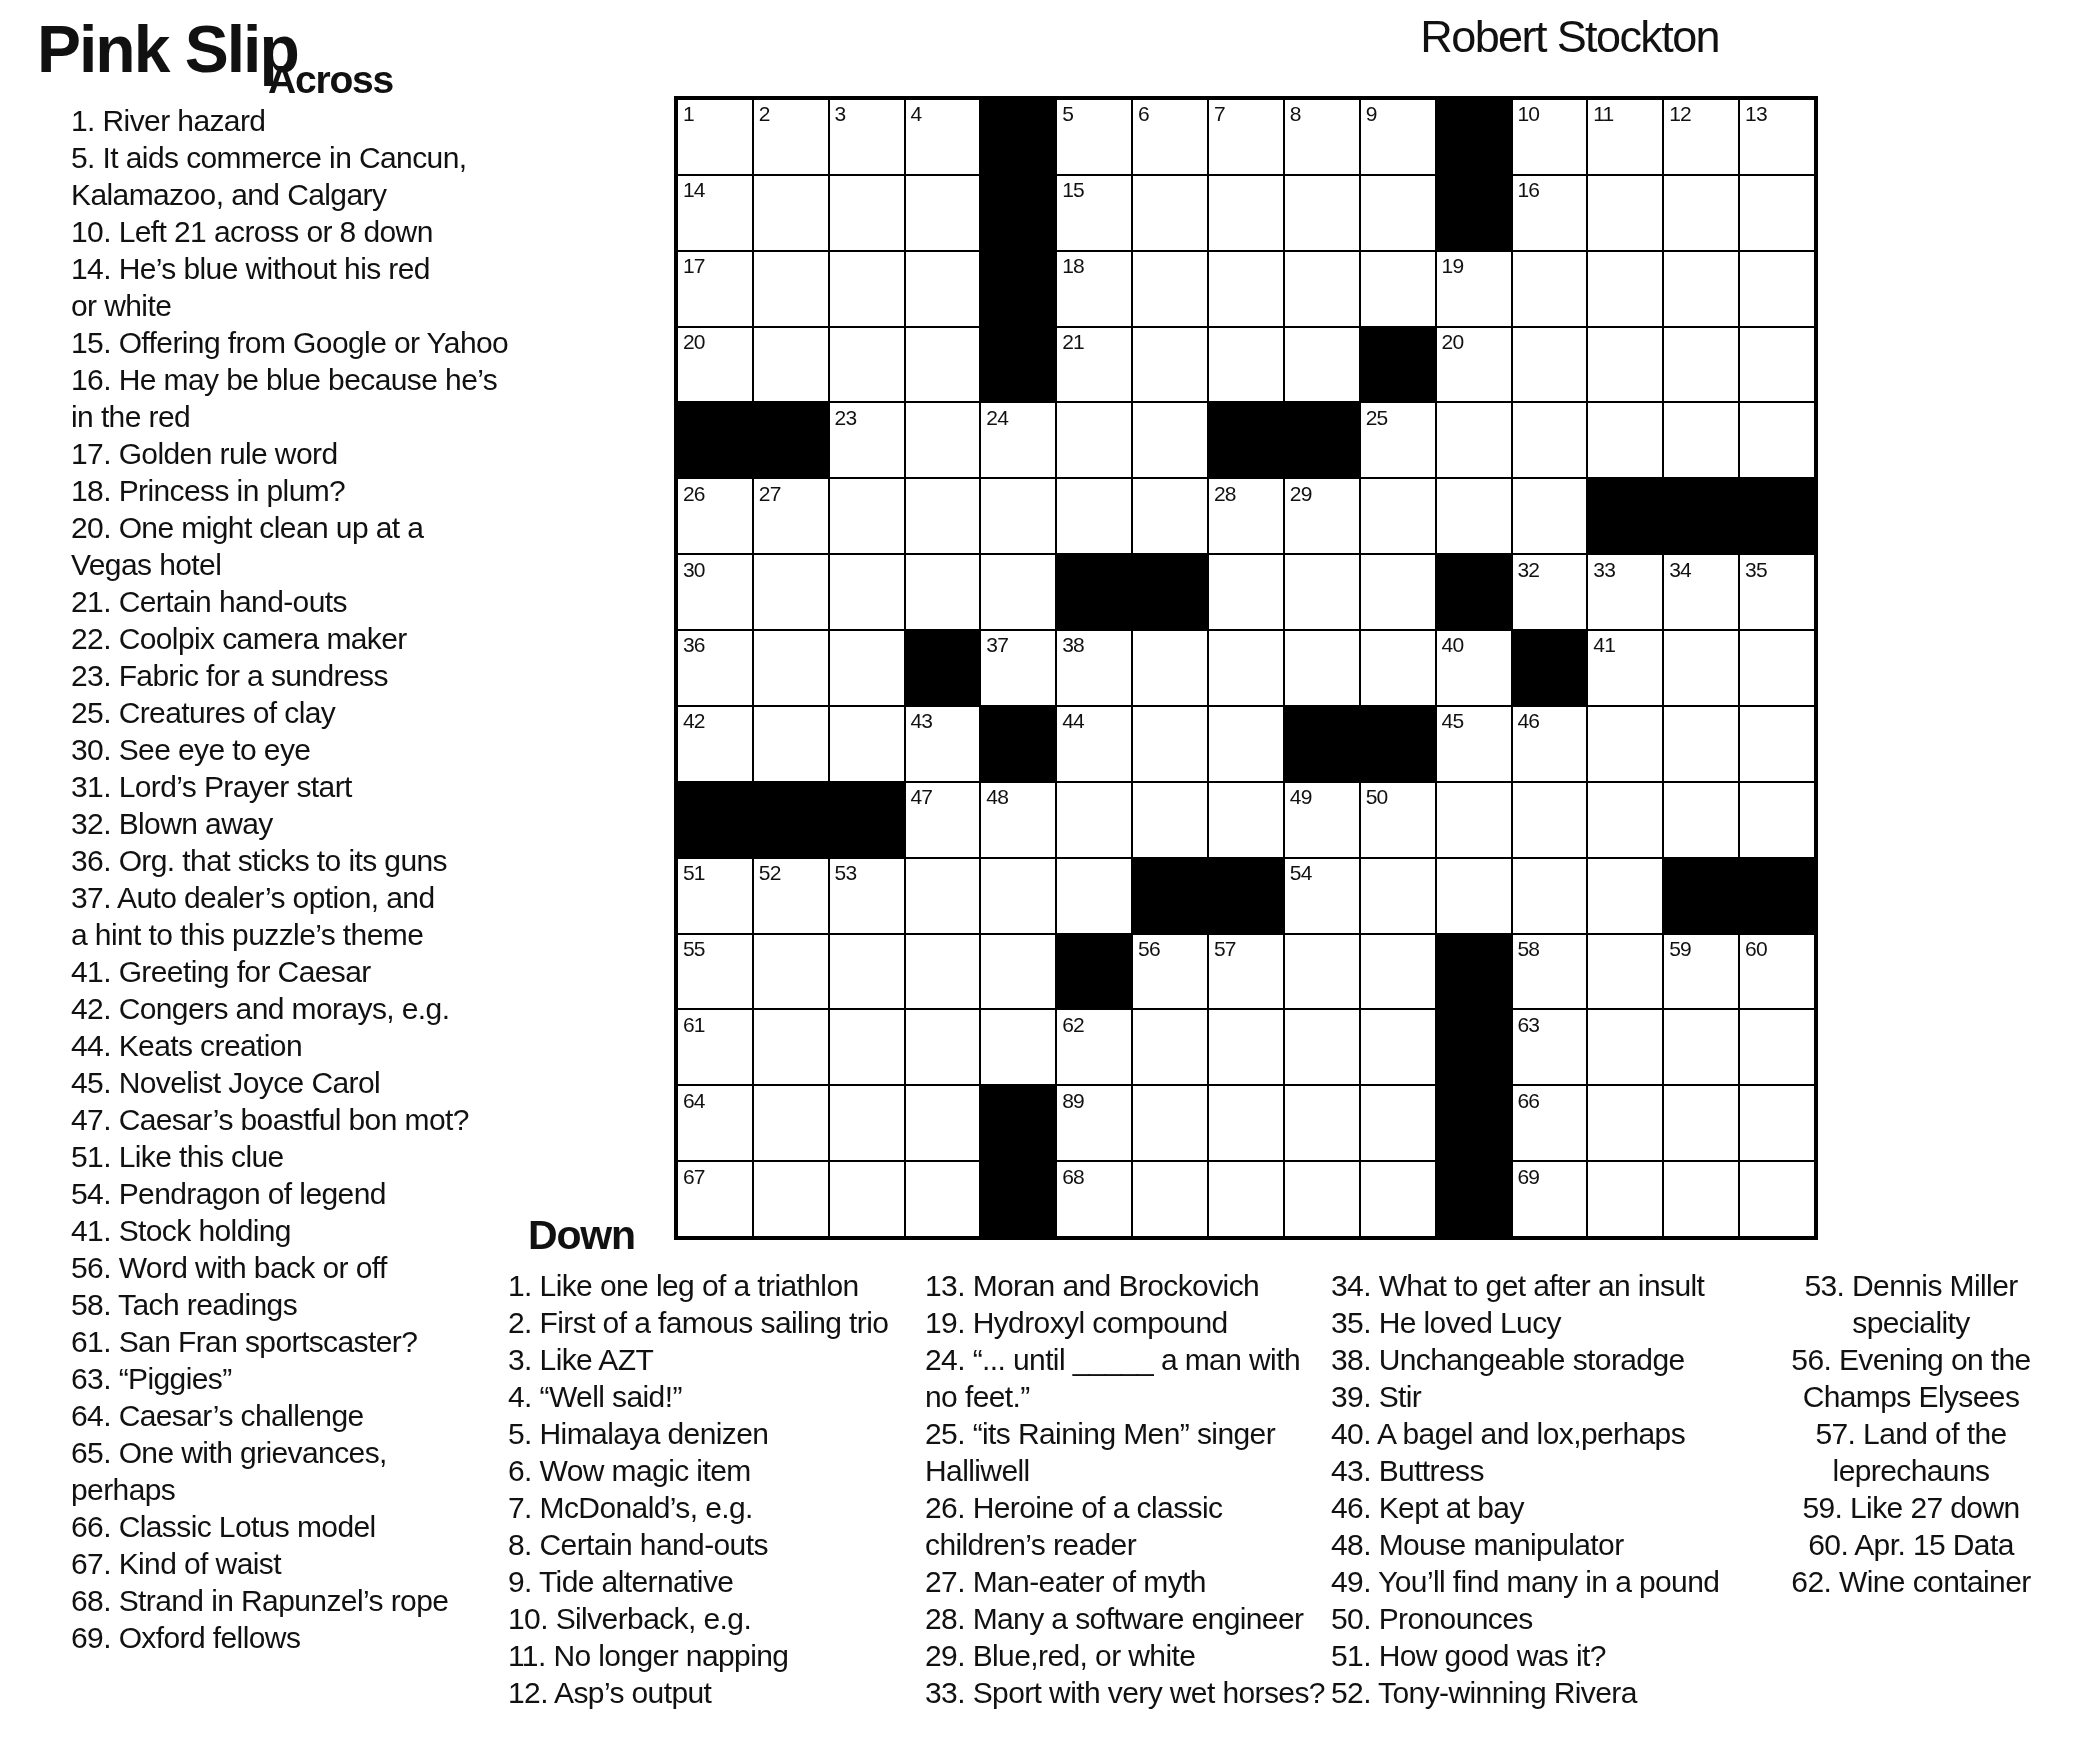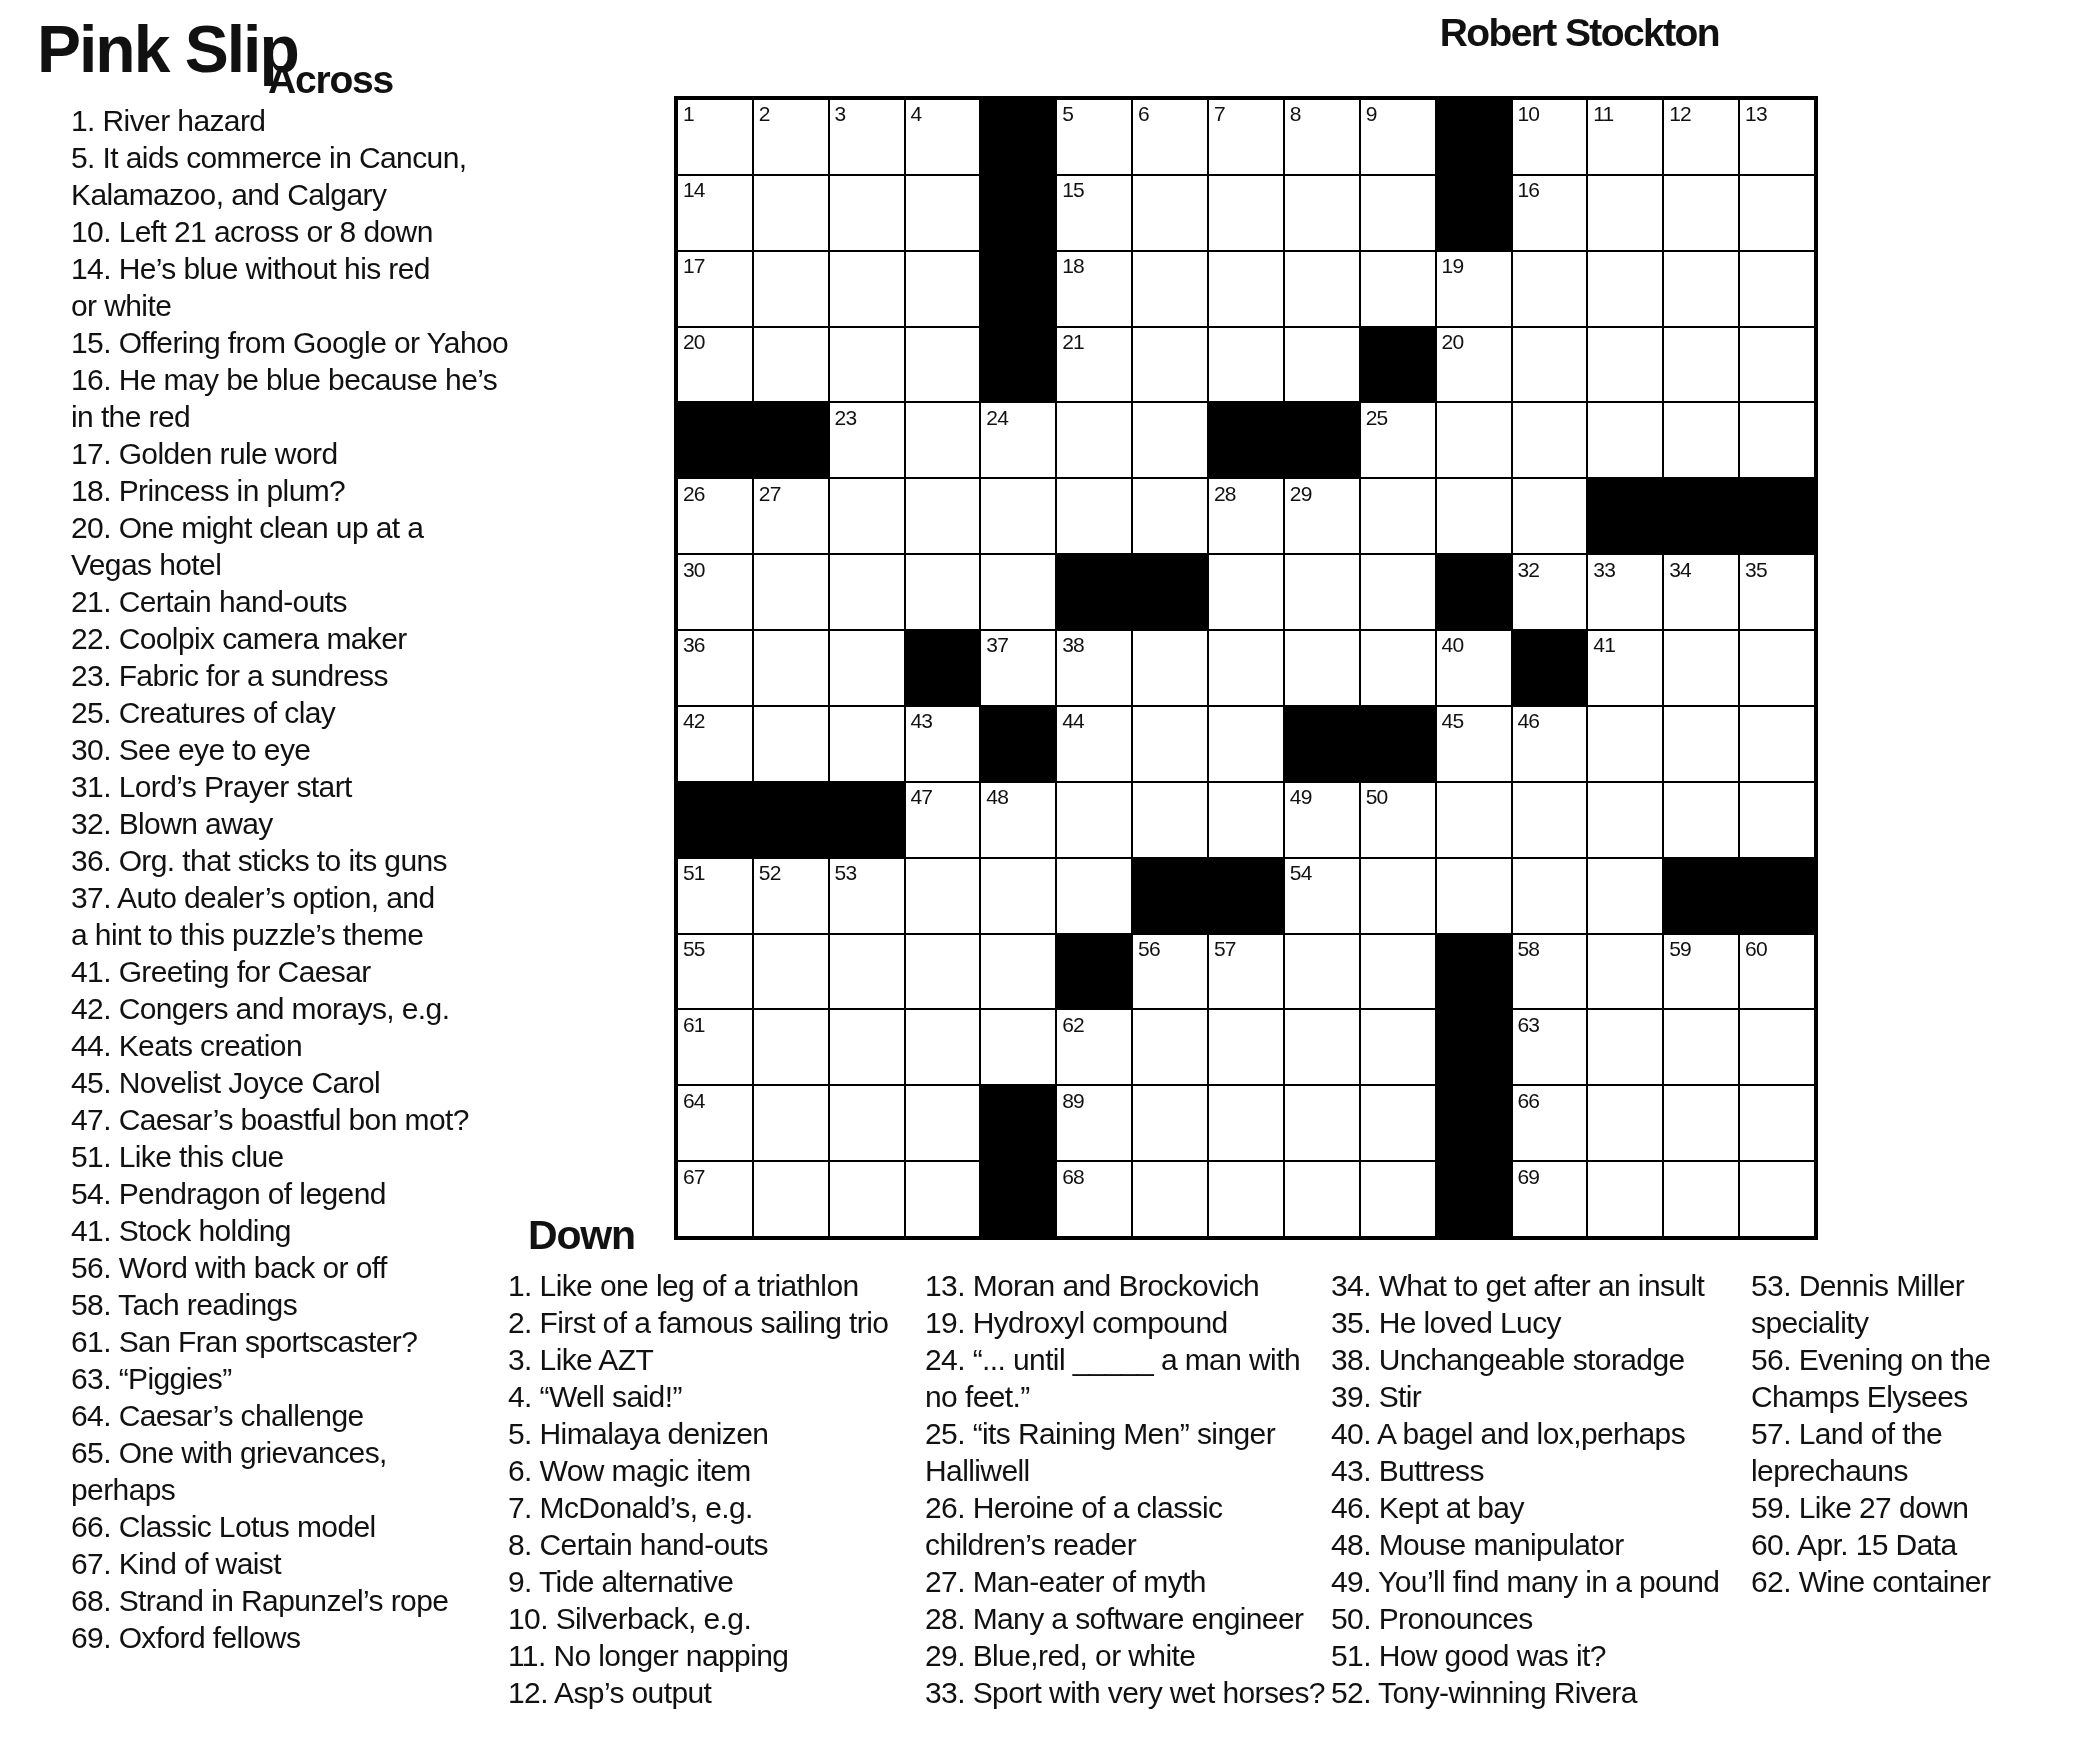--- a/index.html
+++ b/index.html
@@ -17,22 +17,22 @@
     left: 37px;
     top: 11.3px;
     font-size: 66px;
     font-weight: bold;
     letter-spacing: -2px;
   }
   .author {
     position: absolute;
     right: 355px;
     top: 11.3px;
-    font-size: 39px;
-    font-weight: bold;
+    font-size: 45px;
+    font-weight: normal;
     letter-spacing: -1.6px;
   }
   .across-header {
     position: absolute;
     left: 71px;
     top: 58px;
     width: 519px;
     text-align: center;
     font-size: 39px;
     font-weight: bold;
@@ -58,21 +58,21 @@
     font-weight: bold;
     letter-spacing: -1.2px;
   }
   .down-col {
     position: absolute;
     top: 1267px;
   }
   .down-col-1 { left: 508px;  width: 405px; }
   .down-col-2 { left: 925px; width: 413px; }
   .down-col-3 { left: 1331px; width: 405px; }
-  .down-col-4 { left: 1751px; width: 320px; }
+  .down-col-4 { left: 1751px; width: 320px; text-align: center; }
   .grid {
     position: absolute;
     left: 674px;
     top: 96px;
     width: 1144px;
     height: 1144px;
     box-sizing: border-box;
     border: 3.2px solid #000;
     display: grid;
     grid-template-columns: repeat(15, 1fr);

